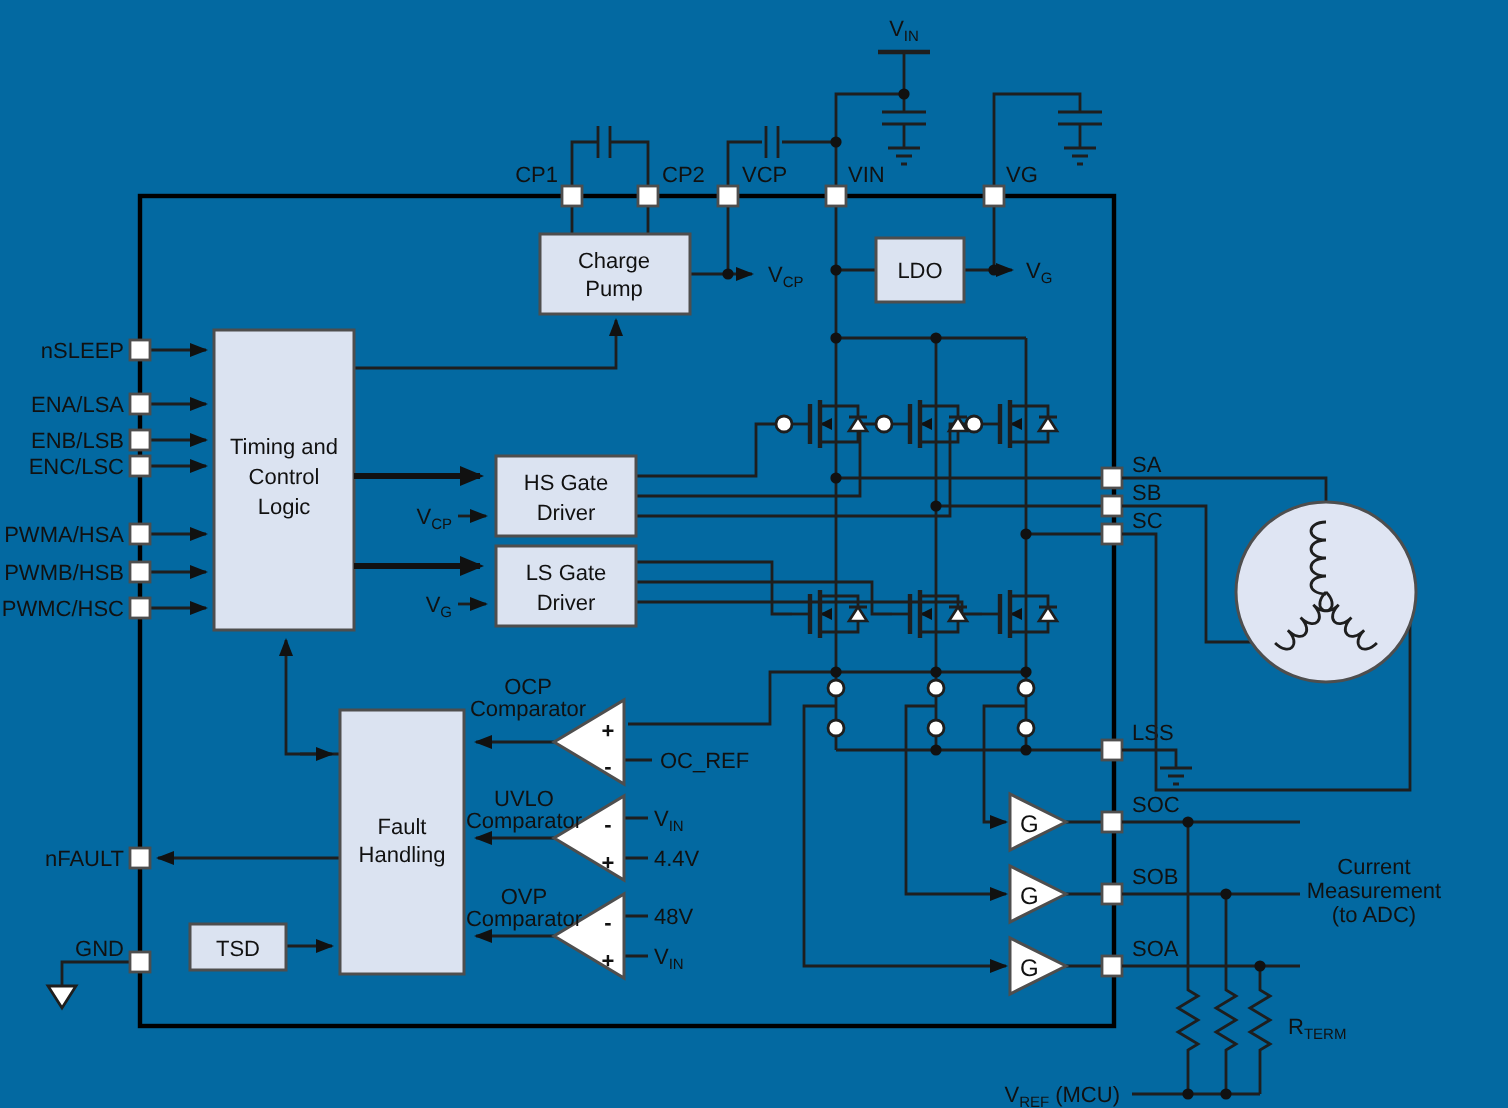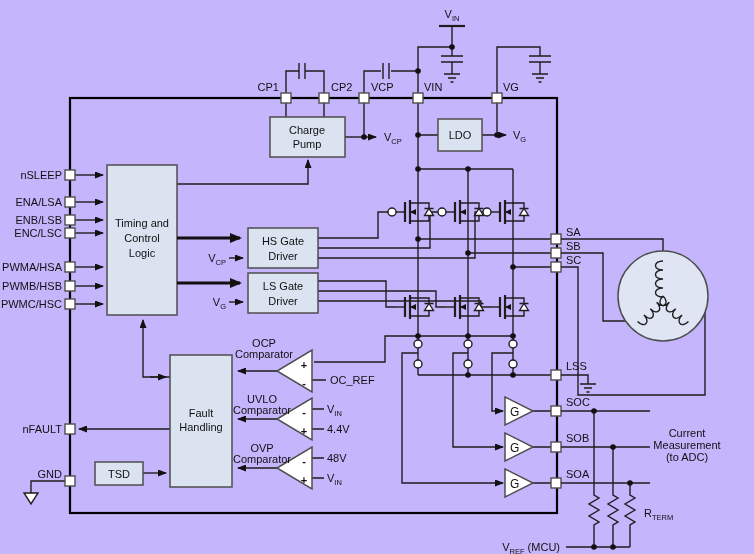--- a/index.html
+++ b/index.html
@@ -1,16 +1,16 @@
 <!DOCTYPE html>
 <html><head>
 <meta charset="utf-8">
 <style>
   html,body{margin:0;padding:0;background:#ffffff;}
-  #canvas{width:754px;height:554px;position:relative;background:#c4b5fd;overflow:hidden;}
+  #canvas{width:754px;height:554px;position:relative;background:#0369a1;overflow:hidden;}
   svg{display:block;}
   .wire{stroke:#1e1e1e;stroke-width:1.4;fill:none;}
   .wire2{stroke:#1e1e1e;stroke-width:2.2;fill:none;}
   .thick{stroke:#111;stroke-width:3;fill:none;}
   .blk{fill:#dbe3f1;stroke:#4e4e4e;stroke-width:1.5;}
   .pin{fill:#ffffff;stroke:#4e4e4e;stroke-width:1.4;}
   .dot{fill:#111;stroke:none;}
   .oc{fill:#ffffff;stroke:#1e1e1e;stroke-width:1.4;}
   .tri{fill:#ffffff;stroke:#4e4e4e;stroke-width:1.5;}
   .motorfill{fill:#dfe5f3;stroke:#4e4e4e;stroke-width:1.5;}

